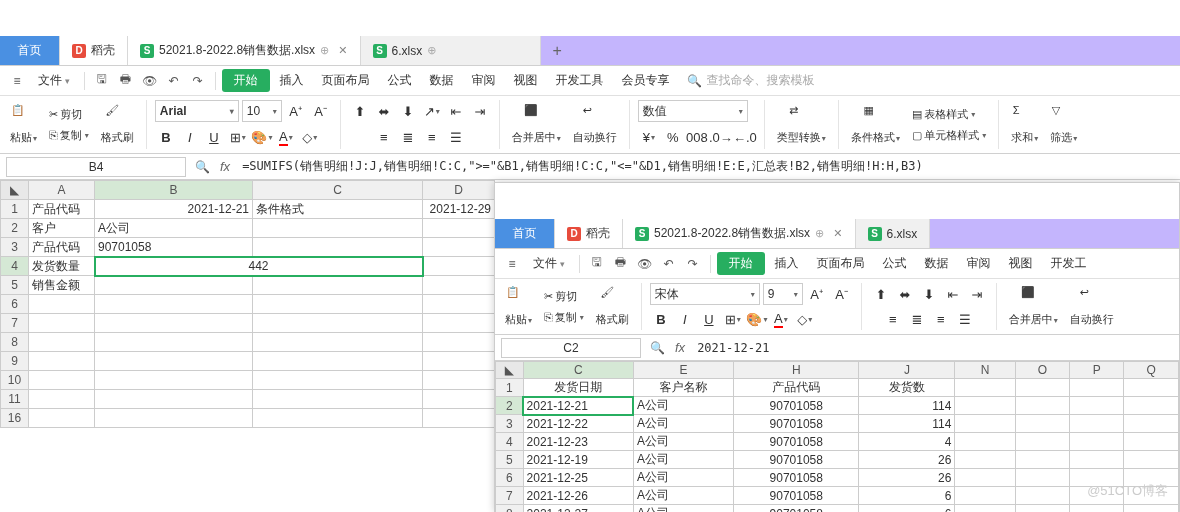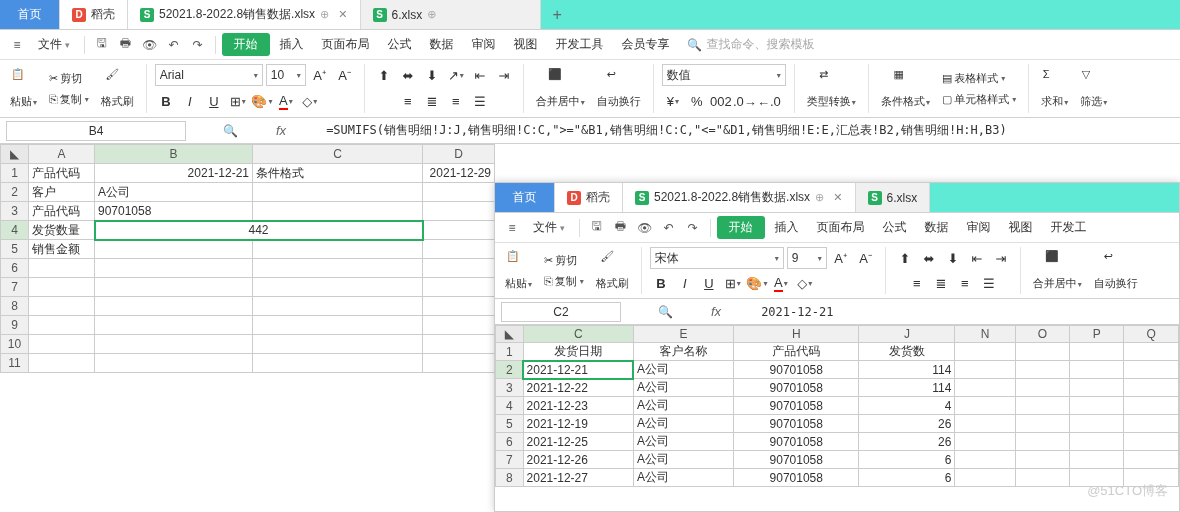--- a/index.html
+++ b/index.html
@@ -1,20 +1,20 @@
 <!DOCTYPE html>
 <html><head>
 <meta charset="utf-8">
 <style>
 * { box-sizing: border-box; margin: 0; padding: 0; font-family: "Microsoft YaHei", Arial, sans-serif; }
 body { background: #fff; font-size: 12px; color: #333; position: relative; width: 1180px; height: 512px; overflow: hidden; }
 .window { position: absolute; background: #fff; border: 1px solid #ccc; }
 .window.left { left: 0; top: 0; width: 1180px; height: 512px; border: none; }
 .window.right { left: 494px; top: 182px; width: 686px; height: 330px; box-shadow: 0 0 8px rgba(0,0,0,0.2); }
-.tabbar { height: 30px; display: flex; align-items: stretch; background: #5eead4; border-bottom: 1px solid #d0d0d0; }
+.tabbar { height: 30px; display: flex; align-items: stretch; background: #c4b5fd; border-bottom: 1px solid #d0d0d0; margin-top: 36px; }
 .tab { display: flex; align-items: center; padding: 0 12px; font-size: 12px; gap: 5px; cursor: pointer; border-right: 1px solid #d8d8d8; }
 .tab.home { background: #4a90e2; color: #fff; min-width: 60px; justify-content: center; }
 .tab.dao { background: #fff; }
 .tab.active { background: #fff; }
 .tab.inactive { background: #f0f0f0; }
 .tab-icon { width: 14px; height: 14px; display: inline-flex; align-items: center; justify-content: center; font-size: 10px; }
 .tab-icon.s { background: #27ae60; color: #fff; border-radius: 2px; font-weight: bold; }
 .tab-icon.d { background: #e74c3c; color: #fff; border-radius: 2px; font-weight: bold; }
 .tab-close { margin-left: 4px; color: #888; font-size: 11px; }
 .tab-pin { color: #aaa; font-size: 11px; }
@@ -27,26 +27,26 @@
 .sep { width: 1px; height: 18px; background: #ddd; margin: 0 4px; }
 .search-cmd { color: #aaa; font-size: 12px; display: flex; align-items: center; gap: 4px; margin-left: 8px; }
 .ribbon { display: flex; padding: 4px 6px; gap: 8px; border-bottom: 1px solid #d0d0d0; align-items: stretch; min-height: 58px; }
 .rgroup { display: flex; align-items: center; gap: 4px; padding-right: 8px; border-right: 1px solid #e4e4e4; }
 .rgroup:last-child { border-right: none; }
 .vstack { display: flex; flex-direction: column; align-items: center; justify-content: center; gap: 2px; padding: 2px 4px; cursor: pointer; font-size: 11px; }
 .vstack svg, .vstack .bigicon { width: 24px; height: 24px; }
 .hstack { display: flex; align-items: center; gap: 3px; }
 .smallbtn { padding: 2px 4px; cursor: pointer; font-size: 11px; display: flex; align-items: center; gap: 2px; }
 .font-select { border: 1px solid #ccc; height: 22px; padding: 0 4px; font-size: 12px; background: #fff; display: flex; align-items: center; justify-content: space-between; }
-.font-name { width: 108px; }
+.font-name { width: 84px; font-weight: bold; }
 .font-size { width: 40px; }
 .toolrow { display: flex; gap: 2px; align-items: center; }
 .toolbtn { width: 22px; height: 22px; display: inline-flex; align-items: center; justify-content: center; cursor: pointer; font-size: 13px; border: 1px solid transparent; }
 .arrow-down { font-size: 8px; color: #666; margin-left: 1px; }
-.namebox-row { height: 26px; display: flex; align-items: center; border-bottom: 1px solid #d0d0d0; background: #fff; gap: 28px; }
+.namebox-row { height: 26px; display: flex; align-items: center; border-bottom: 1px solid #d0d0d0; background: #fff; }
 .namebox { width: 180px; border: 1px solid #ccc; margin: 0 6px; height: 20px; display: flex; align-items: center; justify-content: center; font-size: 12px; }
 .fx-icon { font-style: italic; color: #666; margin: 0 6px; font-size: 13px; }
 .formula-input { flex: 1; padding: 0 6px; font-size: 12px; font-family: monospace; }
 .grid { position: relative; overflow: hidden; }
 .grid table { border-collapse: collapse; table-layout: fixed; }
 .grid th, .grid td { border: 1px solid #ccc; font-size: 12px; height: 19px; padding: 0 3px; background: #fff; overflow: hidden; white-space: nowrap; }
 .grid th { background: #f0f0f0; font-weight: normal; text-align: center; color: #555; }
 .grid .rowhdr { background: #f0f0f0; text-align: center; color: #555; width: 28px; }
 .grid .corner { background: #e8e8e8; }
 .grid .selected-cell { outline: 2px solid #27ae60; outline-offset: -1px; }
@@ -177,28 +177,28 @@
       <div class="vstack">
           <span class="bigicon">⬛</span>
           <span><span>合并居中</span><span class="arrow-down">▾</span></span>
         </div>
       <div class="vstack">
           <span class="bigicon">↩</span>
           <span>自动换行</span>
         </div>
     </div>
     <div class="rgroup" style="flex-direction:column;gap:4px;align-items:flex-start">
-      <div class="font-select" style="width:124px">
+      <div class="font-select" style="width:110px">
           <span>数值</span>
           <span class="arrow-down">▾</span>
         </div>
       <div class="toolrow">
         <span class="toolbtn">¥<span class="arrow-down">▾</span></span>
         <span class="toolbtn">%</span>
-        <span class="toolbtn">002</span>
+        <span class="toolbtn">008</span>
         <span class="toolbtn">.0→</span>
         <span class="toolbtn">←.0</span>
       </div>
     </div>
     <div class="rgroup">
       <div class="vstack">
           <span class="bigicon">⇄</span>
           <span><span>类型转换</span><span class="arrow-down">▾</span></span>
         </div>
     </div>
@@ -320,20 +320,27 @@
           </tr>
       <tr>
             <td class="rowhdr">10</td>
             <td></td>
             <td></td>
             <td></td>
             <td></td>
           </tr>
       <tr>
             <td class="rowhdr">11</td>
+            <td></td>
+            <td></td>
+            <td></td>
+            <td></td>
+          </tr>
+      <tr>
+            <td class="rowhdr">16</td>
             <td></td>
             <td></td>
             <td></td>
             <td></td>
           </tr>
     </tbody>
       </table>
   </div>
 </div>
 
@@ -394,21 +401,21 @@
             <span class="arrow-down">▾</span>
           </div>
       </div>
       <div class="vstack">
           <span class="bigicon">🖌</span>
           <span>格式刷</span>
         </div>
     </div>
     <div class="rgroup" style="flex-direction:column;gap:3px;align-items:flex-start">
       <div class="hstack">
-        <div class="font-select" style="width:134px">
+        <div class="font-select" style="width:110px">
             <span>宋体</span>
             <span class="arrow-down">▾</span>
           </div>
         <div class="font-select font-size">
             <span>9</span>
             <span class="arrow-down">▾</span>
           </div>
         <span class="toolbtn">A⁺</span>
         <span class="toolbtn">A⁻</span>
       </div>
@@ -445,21 +452,21 @@
           <span class="bigicon">⬛</span>
           <span><span>合并居中</span><span class="arrow-down">▾</span></span>
         </div>
       <div class="vstack">
           <span class="bigicon">↩</span>
           <span>自动换行</span>
         </div>
     </div>
   </div>
   <div class="namebox-row">
-    <div class="namebox" style="width:120px">C2</div>
+    <div class="namebox" style="width:140px">C2</div>
     <span class="iconbtn">🔍</span>
     <span class="fx-icon">fx</span>
     <div class="formula-input">2021-12-21</div>
   </div>
   <div class="grid">
     <table>
       <colgroup>
           <col style="width:24px">
           <col class="r-colC">
           <col class="r-colE">

